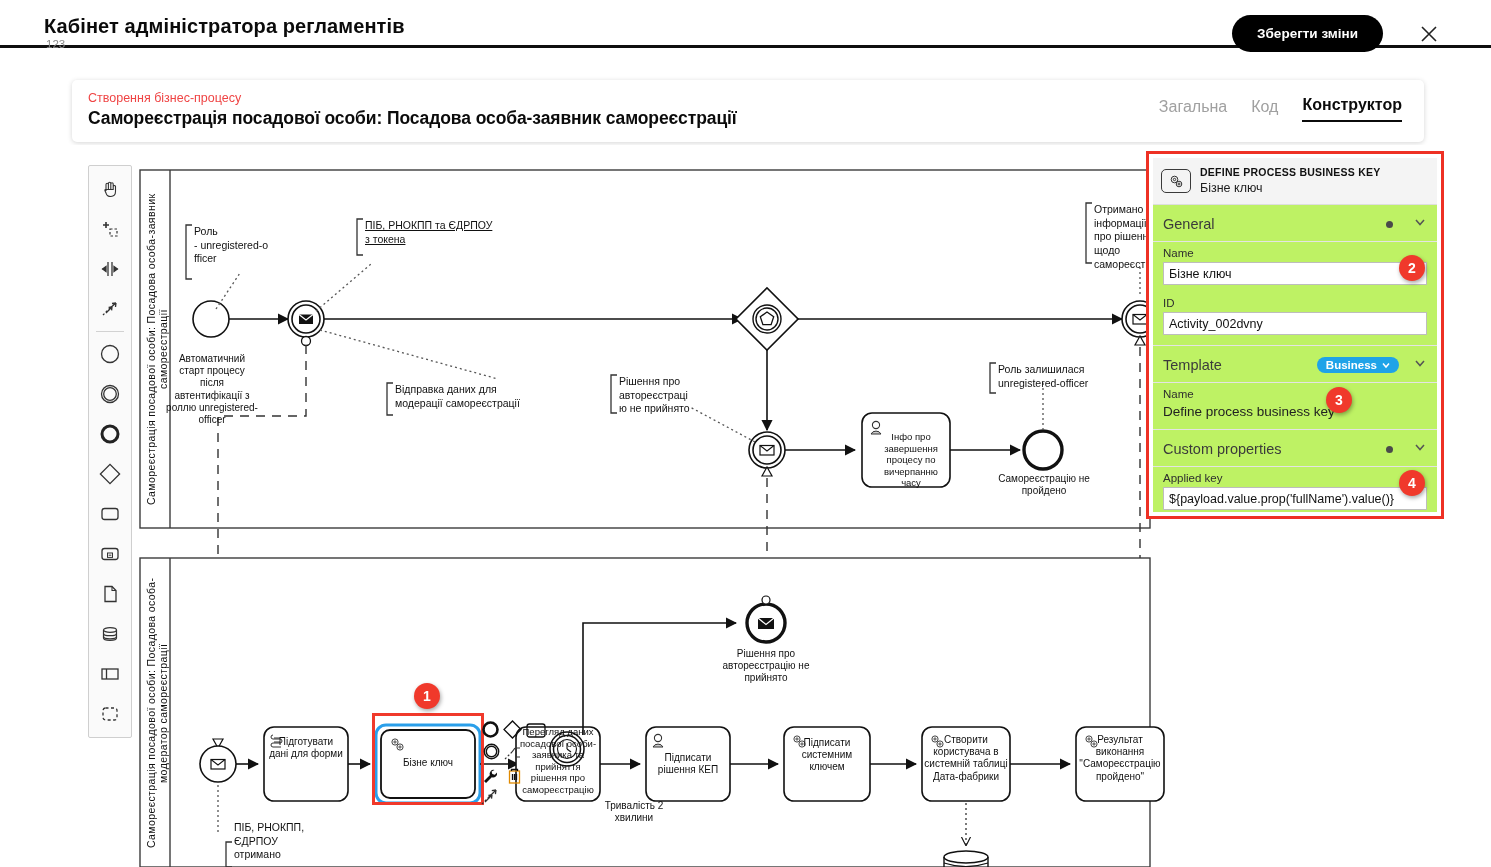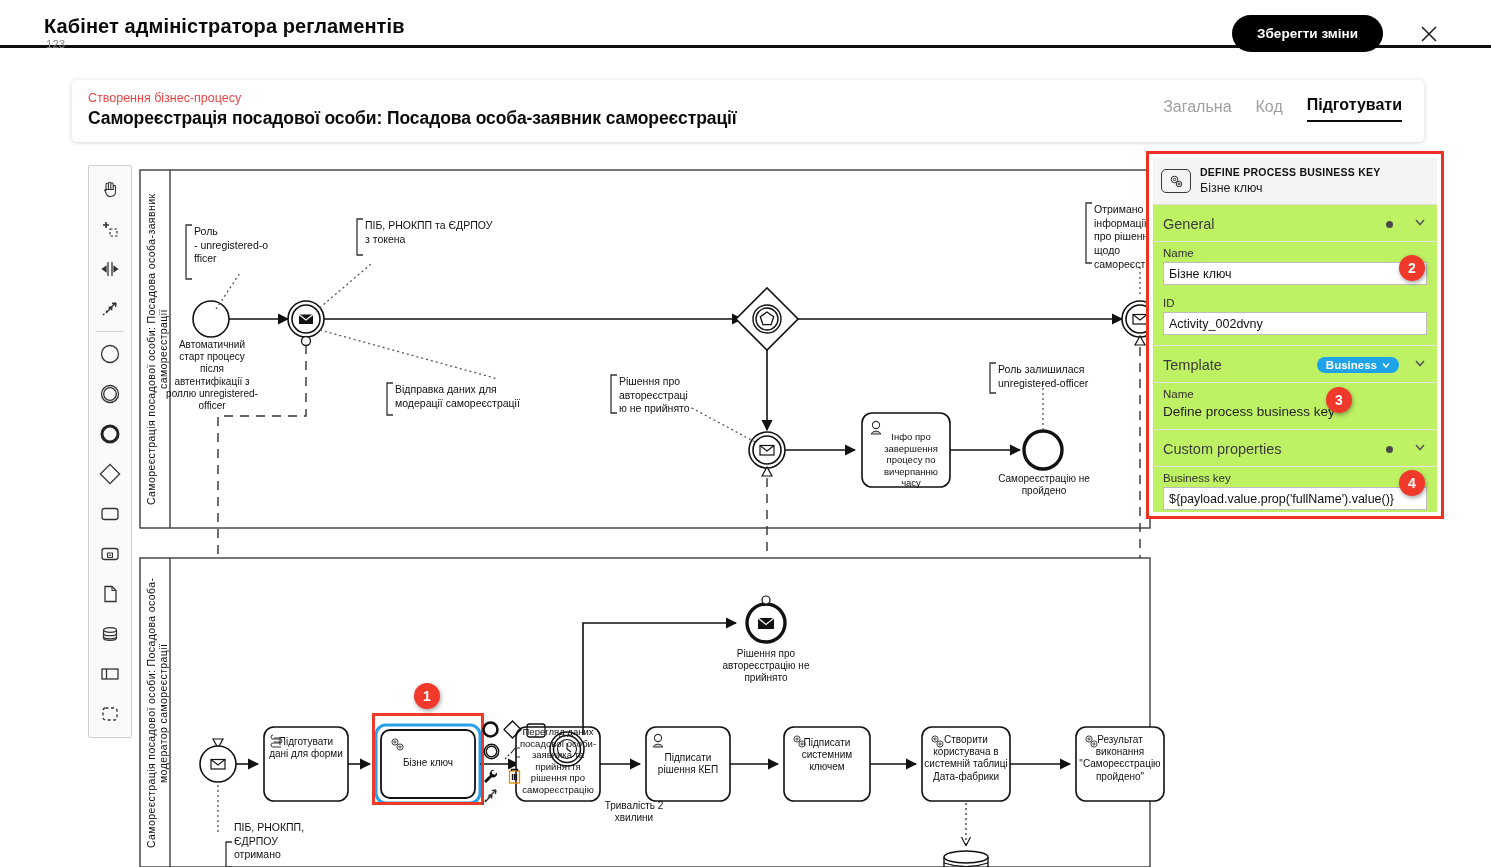--- a/index.html
+++ b/index.html
@@ -228,21 +228,21 @@
       </svg>
   </div>
 </div>
 
 <div id="process-card">
   <div id="breadcrumb">Створення бізнес-процесу</div>
   <div id="page-title">Самореєстрація посадової особи: Посадова особа-заявник самореєстрації</div>
   <div id="tabs">
     <div class="tab">Загальна</div>
     <div class="tab">Код</div>
-    <div class="tab active">Підготувати</div>
+    <div class="tab active">Конструктор</div>
   </div>
 </div>
 
 <div id="bpmn-canvas">
   <svg id="bpmn-svg" width="1491" height="722">
     <defs>
       <marker id="arrow" viewBox="0 0 10 10" refX="9" refY="5" markerWidth="7" markerHeight="7" orient="auto-start-reverse">
         <path d="M 0 0 L 10 5 L 0 10 z" fill="#111"></path>
       </marker>
       <marker id="openarrow" viewBox="0 0 10 10" refX="9" refY="5" markerWidth="7" markerHeight="7" orient="auto-start-reverse">
@@ -407,37 +407,37 @@
       <circle cx="5" cy="5" r="3.1"></circle>
         <circle cx="5" cy="5" r="1.1"></circle>
       <circle cx="10" cy="10" r="3.1"></circle>
         <circle cx="10" cy="10" r="1.1"></circle>
     </g>
   </svg>
 
   <div class="lane-label" style="left:145px; top:28px; height:352px; width:22px;">Самореєстрація посадової особи: Посадова особа-заявник самореєстрації</div>
   <div class="lane-label" style="left:145px; top:416px; height:304px; width:22px;">Самореєстрація посадової особи: Посадова особа-модератор самореєстрації</div>
 
-  <div class="bpmn-label" style="left:166px; top:194px; width:92px;">Автоматичний старт процесу після автентифікації з роллю unregistered-officer</div>
+  <div class="bpmn-label" style="left:166px; top:208px; width:92px;">Автоматичний старт процесу після автентифікації з роллю unregistered-officer</div>
   <div class="bpmn-label" style="left:874px; top:278px; width:74px; font-size:9.5px;margin-top:8px;">Інфо про завершення процесу по вичерпанню часу</div>
   <div class="bpmn-label" style="left:998px; top:328px; width:92px;">Самореєстрацію не пройдено</div>
 
   <div class="bpmn-label" style="left:268px; top:591px; width:76px;">Підготувати дані для форми</div>
   <div class="bpmn-label" style="left:386px; top:612px; width:84px;">Бізне ключ</div>
   <div class="bpmn-label" style="left:518px; top:581px; width:80px; font-size:9.5px;">Перегляд даних посадової особи-заявника та прийняття рішення про самореєстрацію</div>
   <div class="bpmn-label" style="left:650px; top:607px; width:76px;">Підписати рішення КЕП</div>
   <div class="bpmn-label" style="left:788px; top:592px; width:78px;">Підписати системним ключем</div>
   <div class="bpmn-label" style="left:924px; top:589px; width:84px;">Створити користувача в системній таблиці Дата-фабрики</div>
   <div class="bpmn-label" style="left:1078px; top:589px; width:84px;">Результат виконання "Самореєстрацію пройдено"</div>
   <div class="bpmn-label" style="left:720px; top:503px; width:92px;">Рішення про автореєстрацію не прийнято</div>
 
   <div class="ann-label" style="left:194px; top:80px; width:84px; white-space:pre-line;">Роль
 - unregistered-o
 fficer</div>
-  <div class="ann-label" style="left:365px; top:74px; width:150px; white-space:pre-line;">ПІБ, РНОКПП та ЄДРПОУ
+  <div class="ann-label" style="left:365px; top:74px; width:150px; white-space:pre-line;text-decoration:underline;">ПІБ, РНОКПП та ЄДРПОУ
 з токена</div>
   <div class="ann-label" style="left:395px; top:238px; width:142px; white-space:pre-line;">Відправка даних для
 модерації самореєстрації</div>
   <div class="ann-label" style="left:1094px; top:58px; width:64px; white-space:pre-line;">Отримано
 інформації
 про рішення
 щодо
 самореєст</div>
   <div class="ann-label" style="left:619px; top:230px; width:80px; white-space:pre-line;">Рішення про
 автореєстраці
@@ -652,21 +652,21 @@
     <div class="group-head">
       <div class="group-title">Custom properties</div>
       <div class="group-dot"></div>
       <span class="chevron">
         <svg width="14" height="14" viewBox="0 0 14 14">
             <path d="M3 5 L7 9.5 L11 5" fill="none" stroke="#555" stroke-width="1.5"></path>
           </svg>
       </span>
     </div>
     <div class="field">
-      <div class="field-label">Business key</div>
+      <div class="field-label">Applied key</div>
       <input class="field-input" value="${payload.value.prop('fullName').value()}" style="">
     </div>
 
   </div>
 </div>
 
 <div class="badge" id="badge-1">1</div>
 <div class="badge" id="badge-2">2</div>
 <div class="badge" id="badge-3">3</div>
 <div class="badge" id="badge-4">4</div>

